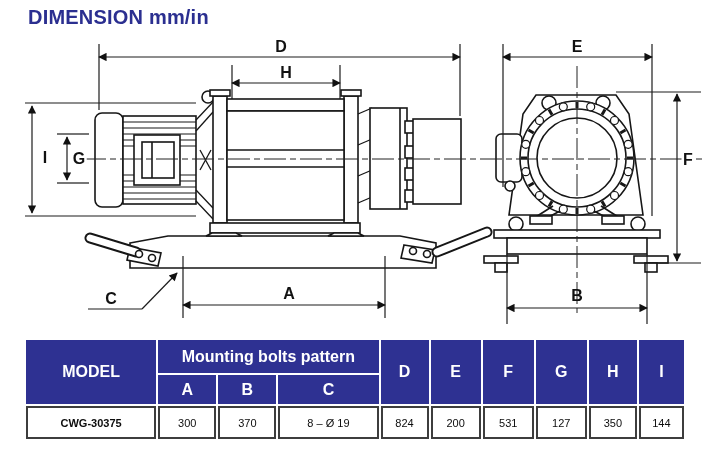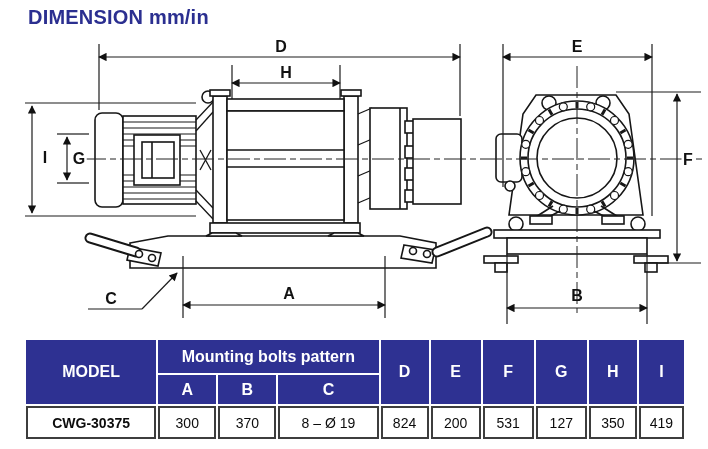--- a/index.html
+++ b/index.html
@@ -7,21 +7,21 @@
         font-family:"Liberation Sans",sans-serif;}
   #title{position:absolute;left:28px;top:6px;font-size:20px;font-weight:bold;
          color:#2b2f90;letter-spacing:.2px;}
   #drawing{position:absolute;left:0;top:0;}
   text{font-family:"Liberation Sans",sans-serif;font-weight:bold;font-size:16px;fill:#111;}
   .halo{paint-order:stroke;stroke:#fff;stroke-width:5px;}
   #spec-table{position:absolute;left:24px;top:338px;width:662px;
               border-collapse:separate;border-spacing:2px;table-layout:fixed;}
   #spec-table th{background:#2e3192;color:#fff;font-weight:bold;font-size:16px;
                  text-align:center;vertical-align:middle;padding:0;}
-  #spec-table td{background:#fff;color:#0c0c0c;font-size:14px;text-align:center;
+  #spec-table td{background:#fff;color:#0c0c0c;font-size:11px;text-align:center;
                  vertical-align:middle;border:2px solid #3d3d3d;padding:0;}
   #spec-table td.model{font-weight:bold;}
   tr.r1 th{height:33px;} tr.r2 th{height:29px;} tr.r3 td{height:29px;}
 </style>
 </head>
 <body>
 
 <div id="page">
 
   <div id="title">DIMENSION mm/in</div>
@@ -259,18 +259,18 @@
     <tr class="r3">
       <td class="model">CWG-30375</td>
       <td>300</td>
       <td>370</td>
       <td>8 – Ø 19</td>
       <td>824</td>
       <td>200</td>
       <td>531</td>
       <td>127</td>
       <td>350</td>
-      <td>419</td>
+      <td>144</td>
     </tr>
   </tbody>
     </table>
 
 </div>
 
 </body></html>

